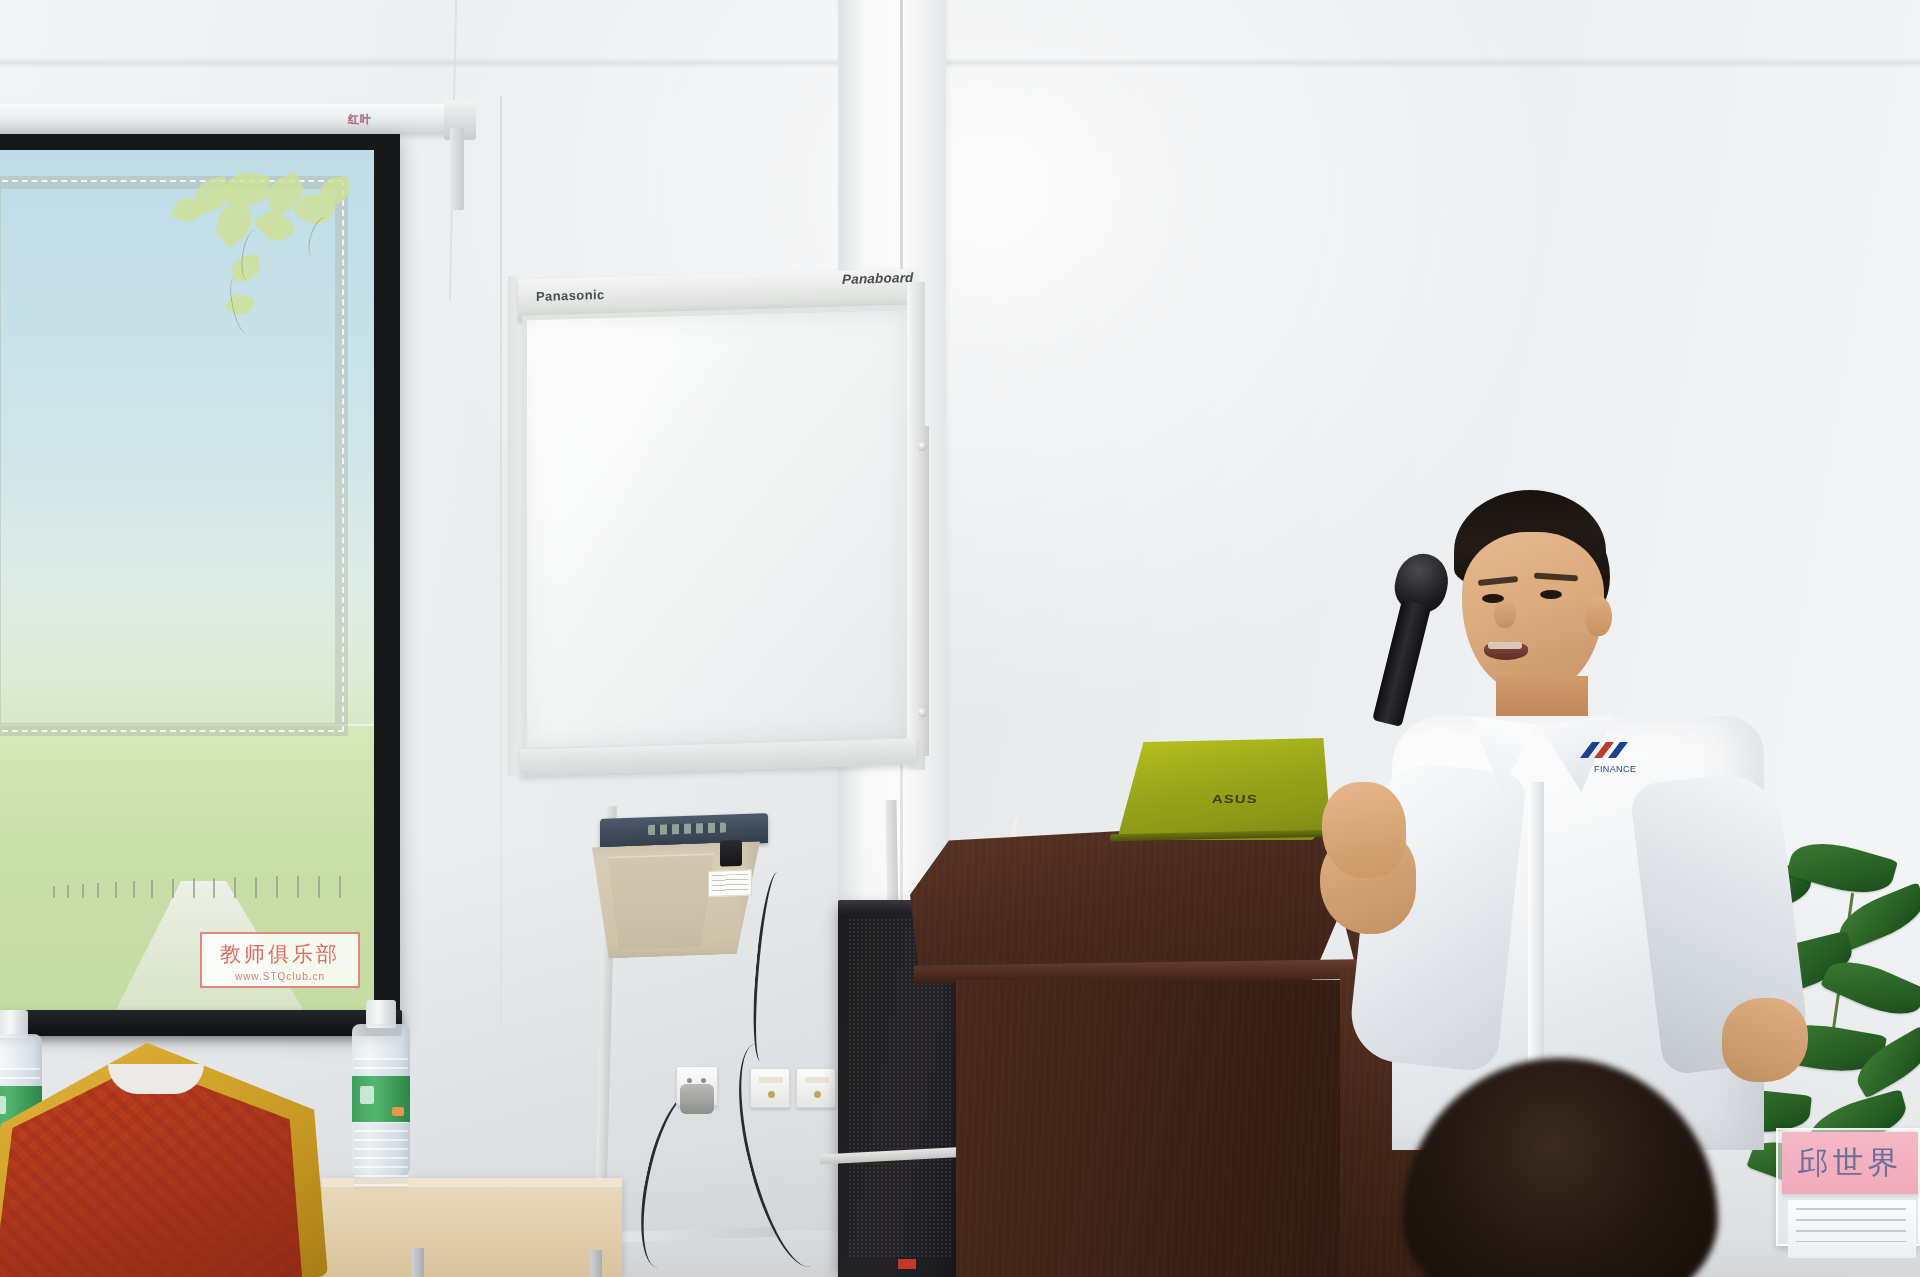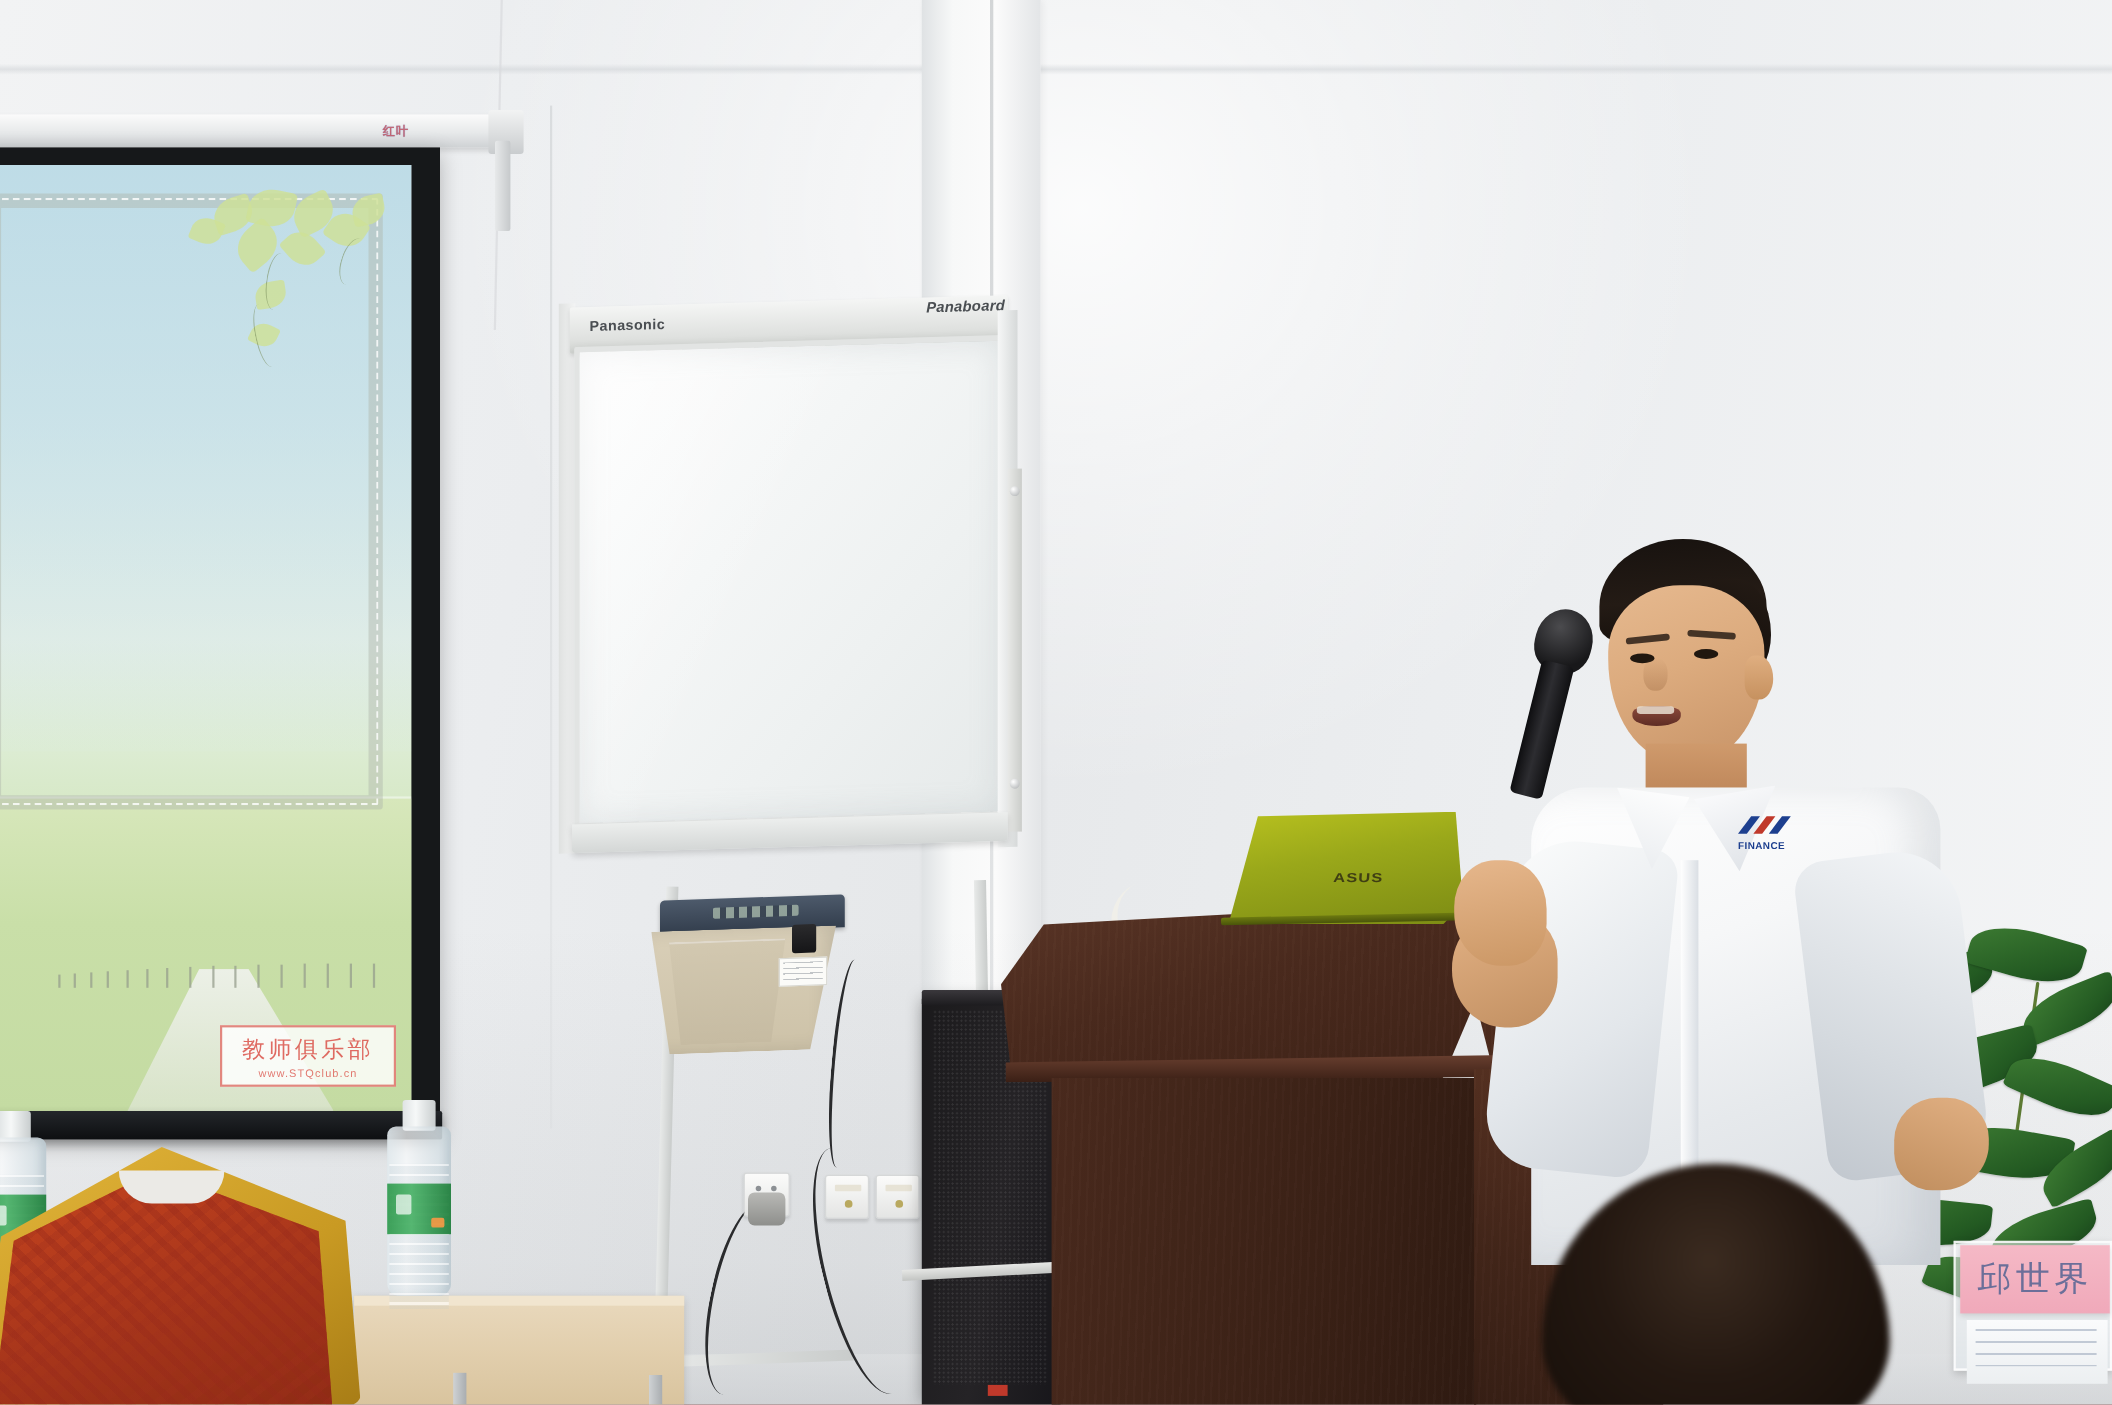--- a/index.html
+++ b/index.html
@@ -1,21 +1,21 @@
 <!DOCTYPE html>
 <html><head>
 <meta charset="utf-8">
 <title>Conference Room Presentation</title>
 <style>
   html,body{margin:0;padding:0;background:#111;}
   *{box-sizing:border-box;}
   #scene{
     position:relative;width:1920px;height:1277px;overflow:hidden;
     font-family:"Liberation Sans", sans-serif;
-    background:#fca5a5;
+    background:#f0abfc;
   }
 
   
   .wall{position:absolute;inset:0;
     background:
       linear-gradient(100deg,#f2f3f4 0%,#eceef0 22%,#e6e8ea 46%,#eceef0 70%,#f4f5f6 100%);
   }
   .wall-soft-light{position:absolute;left:50%;top:-14%;width:62%;height:72%;
     background:radial-gradient(ellipse at 50% 40%, rgba(255,255,255,.85), rgba(255,255,255,0) 68%);
     transform:translateX(-48%);}
@@ -220,21 +220,21 @@
     border-radius:50px 38px 0 0;box-shadow:inset -24px 0 36px rgba(140,150,160,.20);}
   .collar-l{position:absolute;left:70px;top:226px;width:66px;height:74px;
     background:linear-gradient(200deg,#ffffff,#e9ecef);
     clip-path:polygon(0% 0%, 100% 12%, 48% 100%);}
   .collar-r{position:absolute;left:140px;top:224px;width:74px;height:78px;
     background:linear-gradient(160deg,#fdfdfe,#dde1e6);
     clip-path:polygon(100% 0%, 0% 16%, 56% 100%);}
   .placket{position:absolute;left:128px;top:292px;width:16px;height:330px;
     background:linear-gradient(90deg,rgba(255,255,255,.9),rgba(215,220,226,.9));}
   .shirt-logo{position:absolute;left:176px;top:250px;width:70px;height:38px;}
-  .logo-text{position:absolute;left:4px;top:24px;font-size:9px;font-weight:bold;color:#1d3f8f;letter-spacing:.4px;}
+  .logo-text{position:absolute;left:18px;top:24px;font-size:9px;font-weight:normal;color:#1d3f8f;letter-spacing:.4px;}
   .arm-left{position:absolute;left:-38px;top:276px;width:150px;height:300px;
     background:linear-gradient(140deg,#fbfcfc,#e3e7eb 60%,#cfd4da);
     border-radius:60px 24px 30px 50px;transform:rotate(6deg);}
   .forearm-l{position:absolute;left:-86px;top:330px;width:112px;height:112px;
     background:linear-gradient(160deg,#e2b184,#c993630);border-radius:48% 40% 44% 50%;}
   .forearm-l2{position:absolute;left:-80px;top:340px;width:96px;height:104px;
     background:linear-gradient(160deg,#e2b184,#c29062);border-radius:48% 40% 44% 50%;}
   .hand-mic{position:absolute;left:-78px;top:292px;width:84px;height:96px;
     background:linear-gradient(170deg,#e6b78c,#cb9765);border-radius:44% 46% 40% 50%;}
   .arm-right{position:absolute;left:246px;top:286px;width:148px;height:292px;

